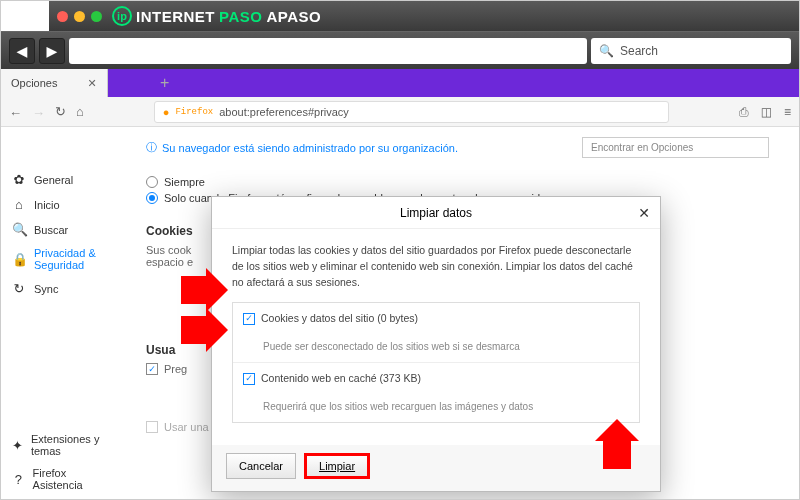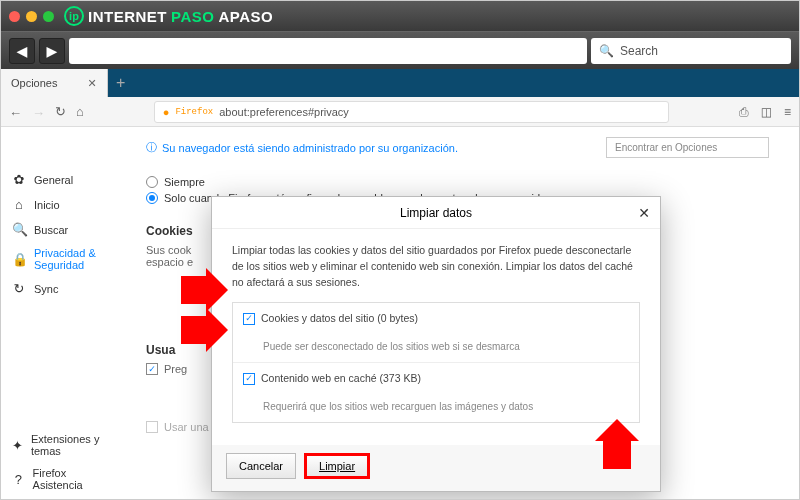--- a/index.html
+++ b/index.html
@@ -1,37 +1,37 @@
 <!DOCTYPE html>
 <html><head>
 <meta charset="utf-8">
 <style>
 * { margin: 0; padding: 0; box-sizing: border-box; font-family: -apple-system, BlinkMacSystemFont, "Segoe UI", Arial, sans-serif; }
 body { width: 800px; height: 500px; background: #fff; overflow: hidden; position: relative; border: 1px solid #ccc; }
 
 
-.brand-bar { height: 30px; background: linear-gradient(#5a5a5a, #3a3a3a); display: flex; align-items: center; padding: 0 8px; }
+.brand-bar { height: 30px; background: linear-gradient(#5a5a5a, #3a3a3a); display: flex; align-items: center; padding: 0 8px; margin-left: 48px; }
 .traffic { display: flex; gap: 6px; margin-right: 10px; }
 .traffic span { width: 11px; height: 11px; border-radius: 50%; }
 .t-red { background: #ff5f57; }
 .t-yellow { background: #febc2e; }
 .t-green { background: #28c840; }
 .brand-logo { display: flex; align-items: center; gap: 4px; }
 .brand-badge { width: 20px; height: 20px; border: 2px solid #00e676; border-radius: 50%; color: #00e676; font-size: 11px; display: flex; align-items: center; justify-content: center; font-weight: bold; }
 .brand-text { color: #fff; font-weight: 700; font-size: 15px; letter-spacing: 0.5px; }
 .brand-green { color: #00e676; }
 
 
 .nav-bar { height: 38px; background: linear-gradient(#5a5a5a, #3a3a3a); display: flex; align-items: center; padding: 0 8px; gap: 4px; border-top: 1px solid #666; }
 .nav-btn { width: 26px; height: 26px; background: #333; border: 1px solid #222; border-radius: 3px; color: #fff; display: flex; align-items: center; justify-content: center; font-size: 14px; }
 .nav-url { flex: 1; height: 26px; background: #fff; border-radius: 3px; }
 .nav-search { width: 200px; height: 26px; background: #fff; border-radius: 3px; display: flex; align-items: center; padding: 0 8px; font-size: 12px; color: #555; gap: 6px; }
 
 
-.tab-bar { height: 28px; background: #0c4a6e; display: flex; align-items: center; }
+.tab-bar { height: 28px; background: #6d28d9; display: flex; align-items: center; gap: 44px; }
 .tab { height: 28px; background: #f5f5f5; display: flex; align-items: center; padding: 0 10px; font-size: 11px; color: #444; gap: 30px; border-right: 1px solid #ccc; }
 .tab-close { color: #666; cursor: pointer; }
 .tab-new { width: 26px; height: 26px; color: #aaa; display: flex; align-items: center; justify-content: center; font-size: 16px; }
 
 
 .url-bar { height: 30px; background: #f5f5f5; display: flex; align-items: center; padding: 0 8px; gap: 10px; border-bottom: 1px solid #ddd; }
 .url-controls { display: flex; gap: 10px; color: #666; font-size: 13px; }
 .url-field { flex: 1; height: 22px; background: #fff; border: 1px solid #ddd; border-radius: 3px; display: flex; align-items: center; padding: 0 8px; font-size: 11px; color: #555; gap: 6px; margin-left: 60px; margin-right: 60px; }
 .ff-badge { color: #ff9500; font-size: 9px; font-family: Liberation Mono, monospace; }
 .url-right { display: flex; gap: 12px; color: #666; font-size: 12px; }
@@ -40,21 +40,21 @@
 .content { display: flex; height: calc(500px - 30px - 38px - 28px - 30px); position: relative; }
 .sidebar { width: 115px; padding: 40px 5px 5px 5px; }
 .side-item { display: flex; align-items: center; gap: 8px; padding: 5px 6px; font-size: 11px; color: #333; cursor: pointer; border-radius: 3px; }
 .side-item.active { color: #0a84ff; }
 .side-icon { width: 14px; font-size: 13px; text-align: center; }
 .side-bottom { position: absolute; bottom: 5px; left: 5px; width: 110px; }
 
 .main { flex: 1; padding: 10px 30px; font-size: 11px; color: #333; position: relative; }
 .org-notice { display: flex; align-items: center; justify-content: space-between; margin-bottom: 18px; }
 .org-text { color: #0a84ff; font-size: 11px; display: flex; align-items: center; gap: 5px; }
-.find-box { border: 1px solid #ccc; padding: 4px 8px; font-size: 10px; color: #888; width: 163px; }
+.find-box { border: 1px solid #ccc; padding: 4px 8px; font-size: 10px; color: #888; width: 187px; }
 
 .radio-row { display: flex; align-items: center; gap: 6px; margin: 4px 0; font-size: 11px; }
 .radio { width: 12px; height: 12px; border-radius: 50%; border: 1px solid #888; display: inline-block; position: relative; }
 .radio.checked { border-color: #0a84ff; }
 .radio.checked::after { content: ''; position: absolute; width: 6px; height: 6px; background: #0a84ff; border-radius: 50%; top: 2px; left: 2px; }
 
 .section-title { font-weight: 600; font-size: 12px; margin-top: 20px; margin-bottom: 6px; }
 .check-row { display: flex; align-items: center; gap: 6px; margin: 6px 0; font-size: 11px; color: #666; }
 .checkbox { width: 12px; height: 12px; border: 1px solid #888; display: inline-flex; align-items: center; justify-content: center; font-size: 9px; color: #0a84ff; }
 .modal { width: 450px; background: #fff; border: 1px solid #bbb; box-shadow: 0 8px 30px rgba(0,0,0,0.3); position: absolute; top: 195px; left: 210px; }

